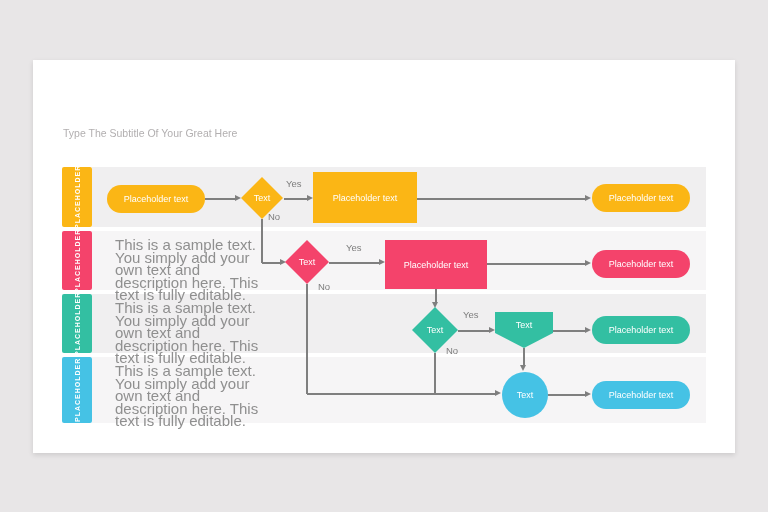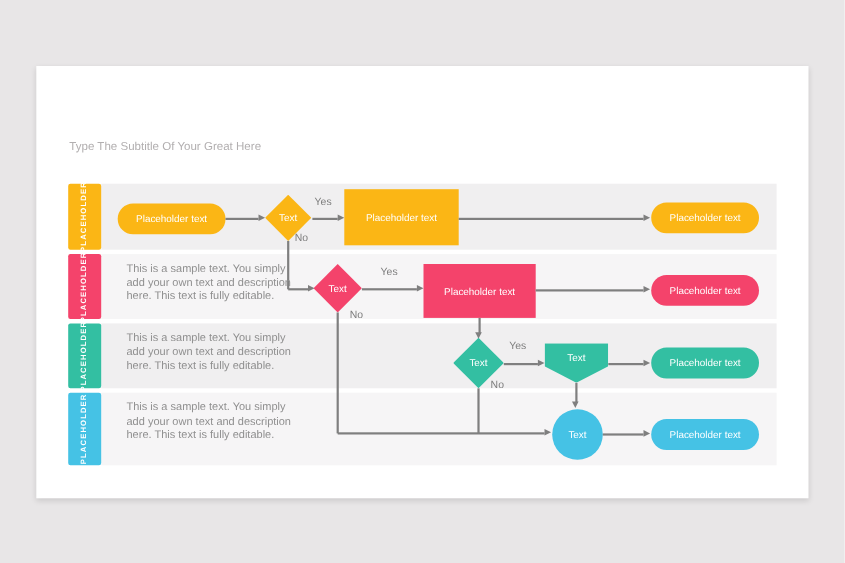--- a/index.html
+++ b/index.html
@@ -8,21 +8,21 @@
   .slide{position:absolute;left:33px;top:60px;width:702px;height:393px;background:#ffffff;
          box-shadow:0 2px 5px rgba(0,0,0,.12);}
   .title{position:absolute;left:63px;top:84px;font-size:30px;color:#6d6d6d;letter-spacing:.5px;}
   .subtitle{position:absolute;left:63px;top:127px;font-size:10.5px;color:#b2afb0;}
   .lane{position:absolute;left:92px;width:614px;}
   .lane-odd{background:#f0eff0;}
   .lane-even{background:#f6f5f6;}
   .tab{position:absolute;left:62px;width:30px;border-radius:2px;display:flex;align-items:center;
        justify-content:center;writing-mode:vertical-rl;transform:rotate(180deg);
        color:#fff;font-size:7px;font-weight:bold;letter-spacing:1px;}
-  .sample{position:absolute;left:115px;width:152px;font-size:10px;line-height:12.5px;color:#8f8f8f;}
+  .sample{position:absolute;left:115px;width:152px;font-size:15px;line-height:12.5px;color:#8f8f8f;}
   .pill{position:absolute;border-radius:14px;display:flex;align-items:center;justify-content:center;
         color:#fff;font-size:9px;}
   .rect{position:absolute;display:flex;align-items:center;justify-content:center;color:#fff;font-size:9px;}
   .diamond{position:absolute;clip-path:polygon(50% 0,100% 50%,50% 100%,0 50%);display:flex;
            align-items:center;justify-content:center;color:#fff;font-size:9px;}
   .pent{position:absolute;clip-path:polygon(0 0,100% 0,100% 58%,50% 100%,0 58%);display:flex;
         align-items:center;justify-content:center;padding-bottom:10px;box-sizing:border-box;
         color:#fff;font-size:9px;}
   .circle{position:absolute;border-radius:50%;display:flex;align-items:center;justify-content:center;
           color:#fff;font-size:9px;}

